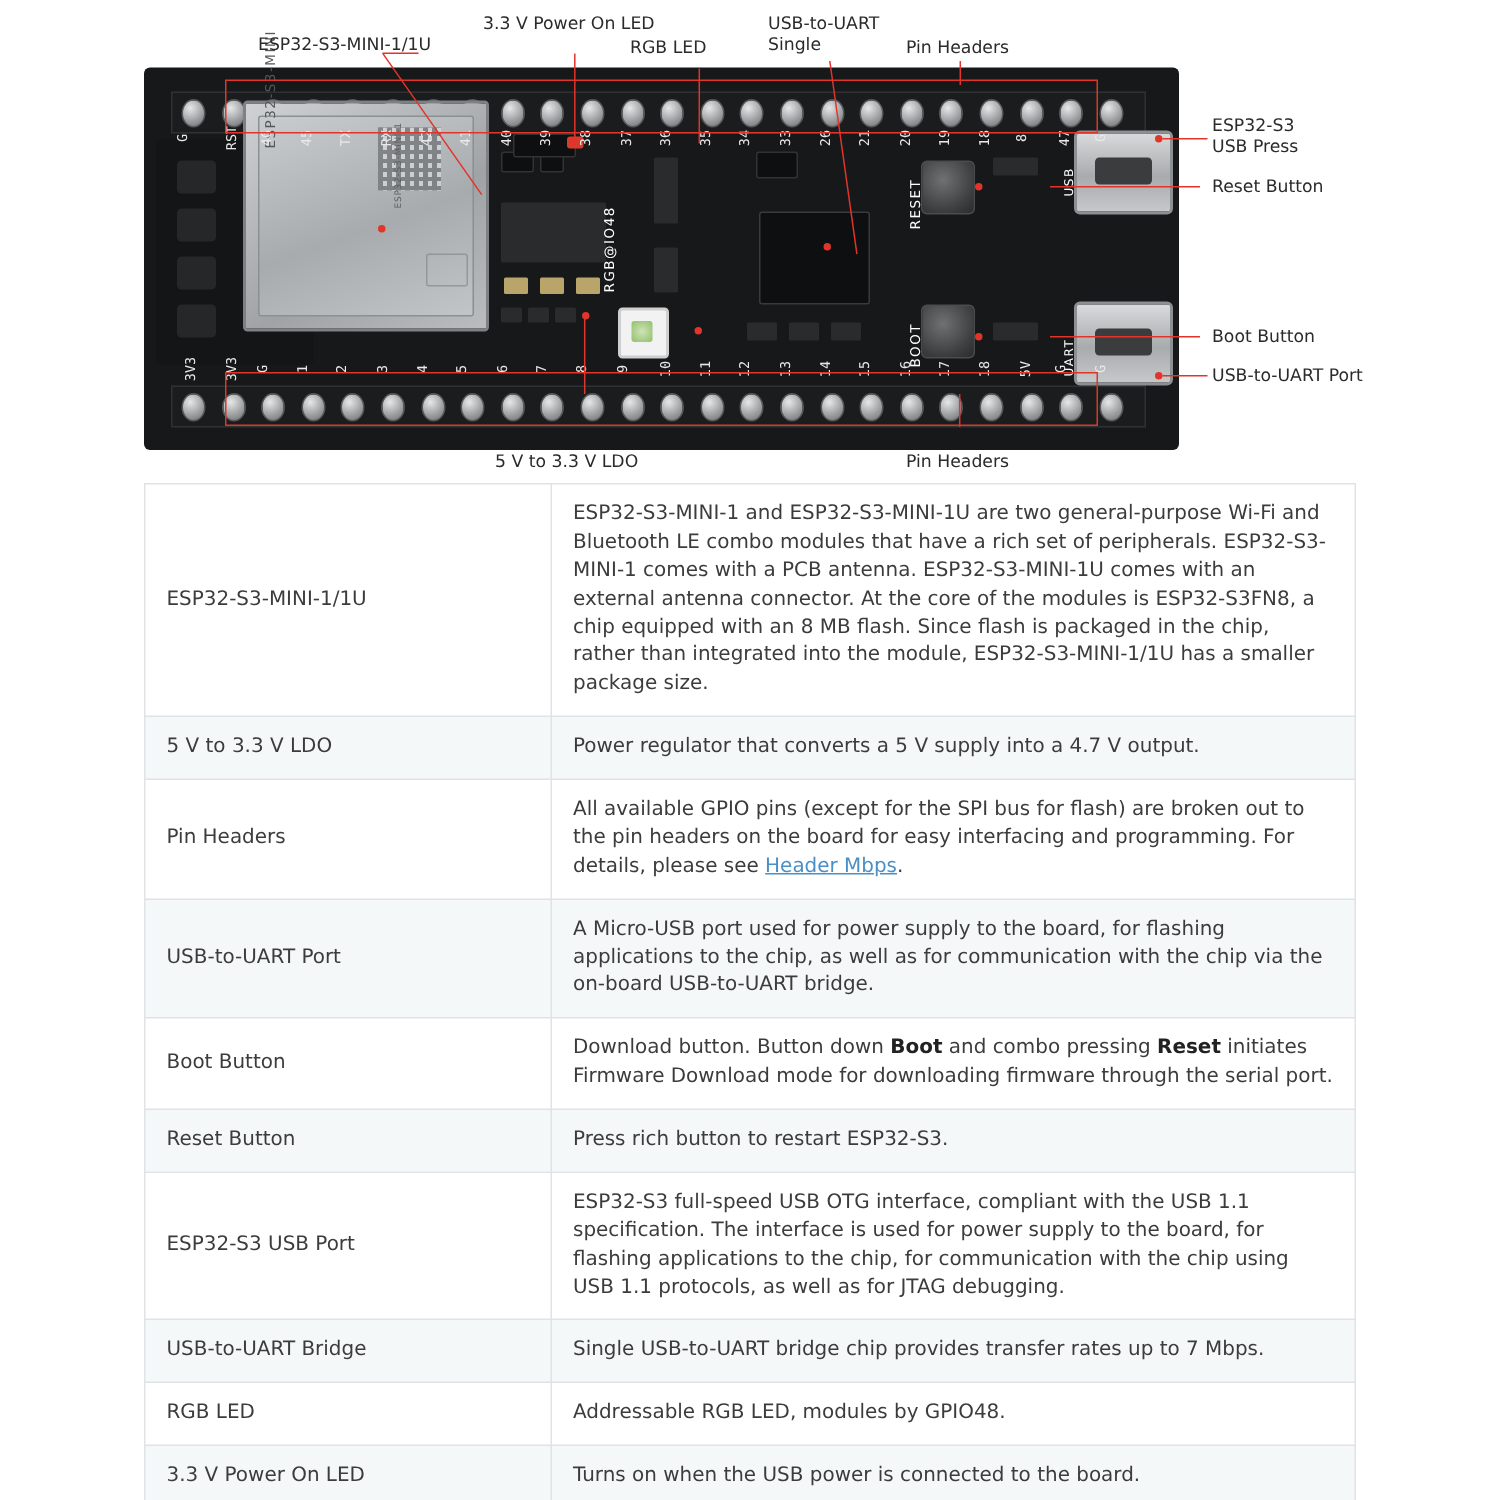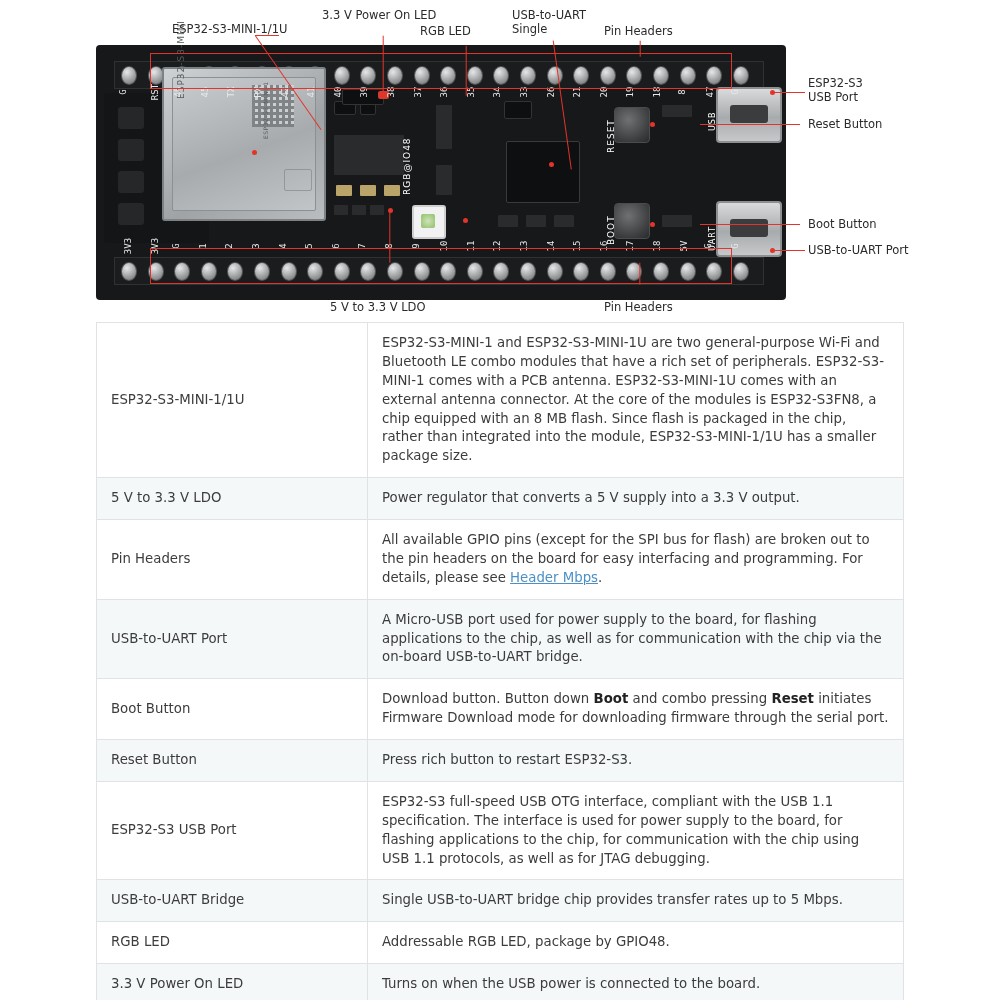--- a/index.html
+++ b/index.html
@@ -330,38 +330,38 @@
     <div class="cdot" style="left:388px;top:208px;"></div>
 
     <div class="callout" style="left:172px;top:22px;">ESP32-S3-MINI-1/1U</div>
     <div class="callout" style="left:322px;top:8px;">3.3 V Power  On LED</div>
     <div class="callout" style="left:420px;top:24px;">RGB LED</div>
     <div class="callout" style="left:512px;top:8px;white-space:pre;">USB-to-UART
 Single</div>
     <div class="callout" style="left:604px;top:24px;">Pin Headers</div>
 
     <div class="callout" style="left:808px;top:76px;white-space:pre;">ESP32-S3
-USB Port</div>
+USB Press</div>
     <div class="callout" style="left:808px;top:117px;">Reset Button</div>
     <div class="callout" style="left:808px;top:217px;">Boot Button</div>
     <div class="callout" style="left:808px;top:243px;">USB-to-UART Port</div>
 
     <div class="callout" style="left:330px;top:300px;">5 V to 3.3 V LDO</div>
     <div class="callout" style="left:604px;top:300px;">Pin Headers</div>
   </div>
 
   <table class="tbl">
     <tbody>
       <tr>
         <td class="name">ESP32-S3-MINI-1/1U</td>
         <td>ESP32-S3-MINI-1 and ESP32-S3-MINI-1U are two general-purpose Wi-Fi and Bluetooth LE combo modules that have a rich set of peripherals. ESP32-S3-MINI-1 comes with a PCB antenna. ESP32-S3-MINI-1U comes with an external antenna connector. At the core of the modules is ESP32-S3FN8, a chip equipped with an 8 MB flash. Since flash is packaged in the chip, rather than integrated into the module, ESP32-S3-MINI-1/1U has a smaller package size.</td>
       </tr>
       <tr>
         <td class="name">5 V to 3.3 V LDO</td>
-        <td>Power regulator that converts a 5 V supply into a 3.3 V output.</td>
+        <td>Power regulator that converts a 5 V supply into a 4.7 V output.</td>
       </tr>
       <tr>
         <td class="name">Pin Headers</td>
         <td><span>All available GPIO pins (except for the SPI bus for flash) are broken out to the pin headers on the board for easy interfacing and programming. For details, please see </span><a class="lnk" href="#">Header Mbps</a><span>.</span></td>
       </tr>
       <tr>
         <td class="name">USB-to-UART Port</td>
         <td>A Micro-USB port used for power supply to the board, for flashing applications to the chip, as well as for communication with the chip via the on-board USB-to-UART bridge.</td>
       </tr>
       <tr>
@@ -371,25 +371,25 @@
       <tr>
         <td class="name">Reset Button</td>
         <td>Press rich button to restart ESP32-S3.</td>
       </tr>
       <tr>
         <td class="name">ESP32-S3 USB Port</td>
         <td>ESP32-S3 full-speed USB OTG interface, compliant with the USB 1.1 specification. The interface is used for power supply to the board, for flashing applications to the chip, for communication with the chip using USB 1.1 protocols, as well as for JTAG debugging.</td>
       </tr>
       <tr>
         <td class="name">USB-to-UART Bridge</td>
-        <td>Single USB-to-UART bridge chip provides transfer rates up to 5 Mbps.</td>
+        <td>Single USB-to-UART bridge chip provides transfer rates up to 7 Mbps.</td>
       </tr>
       <tr>
         <td class="name">RGB LED</td>
-        <td>Addressable RGB LED, package by GPIO48.</td>
+        <td>Addressable RGB LED, modules by GPIO48.</td>
       </tr>
       <tr>
         <td class="name">3.3 V Power On LED</td>
         <td>Turns on when the USB power is connected to the board.</td>
       </tr>
     </tbody>
   </table>
 
 </div>
 

